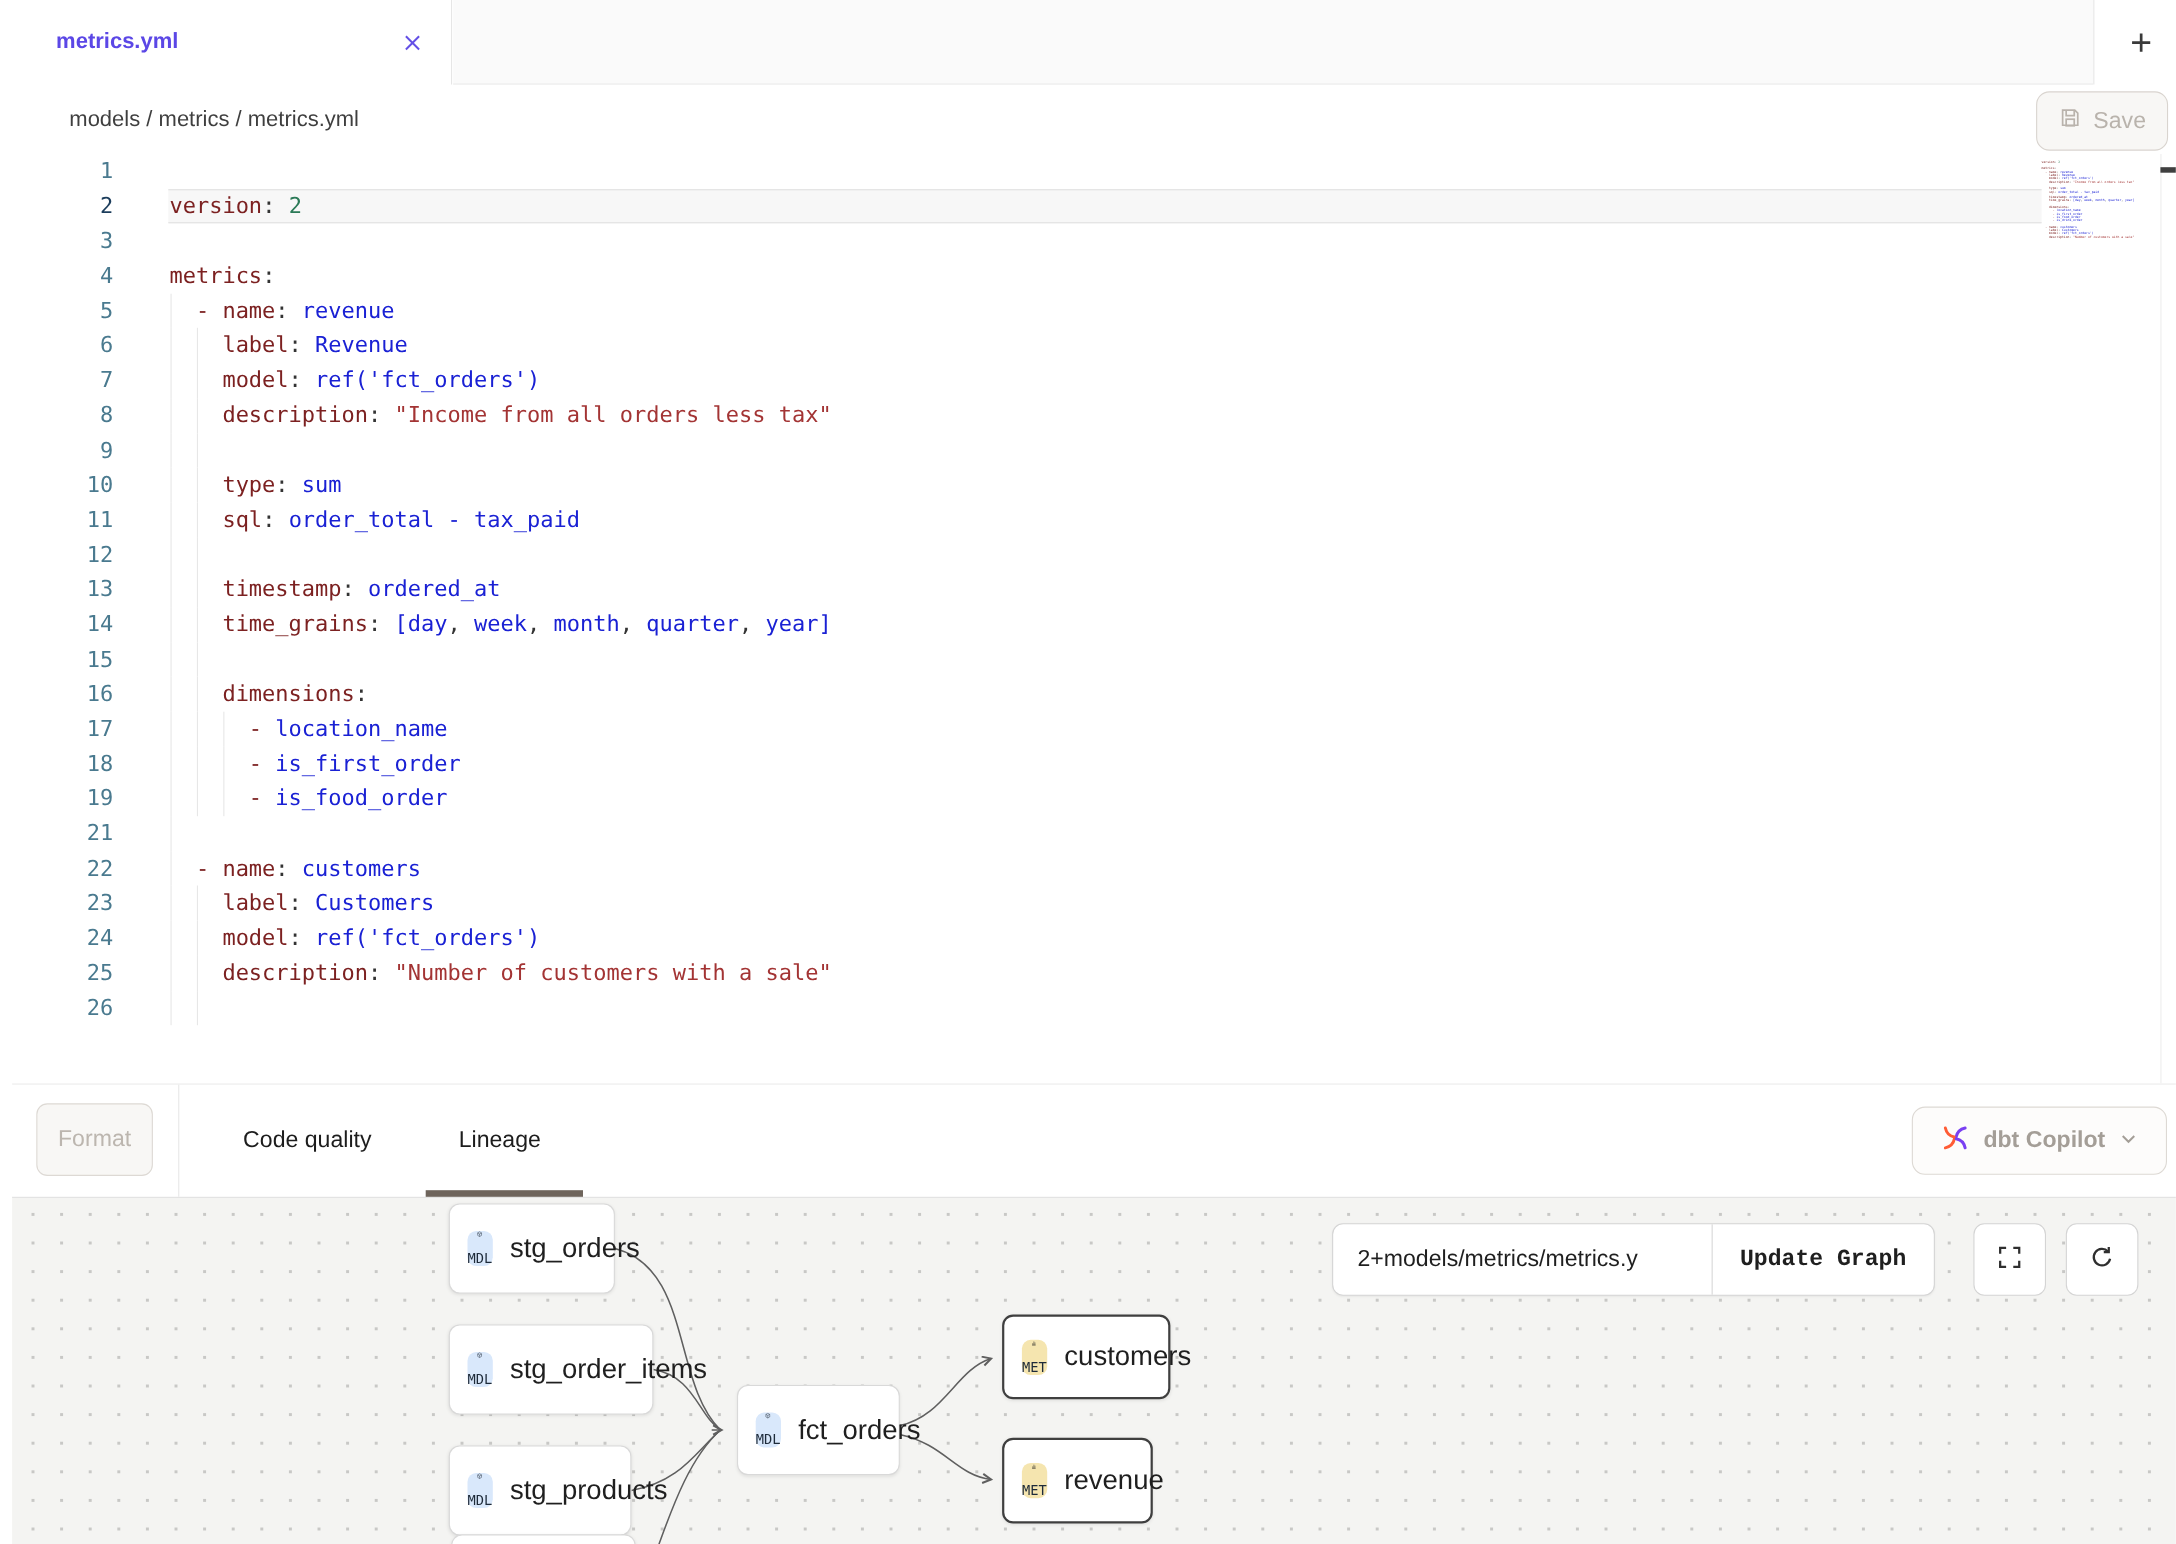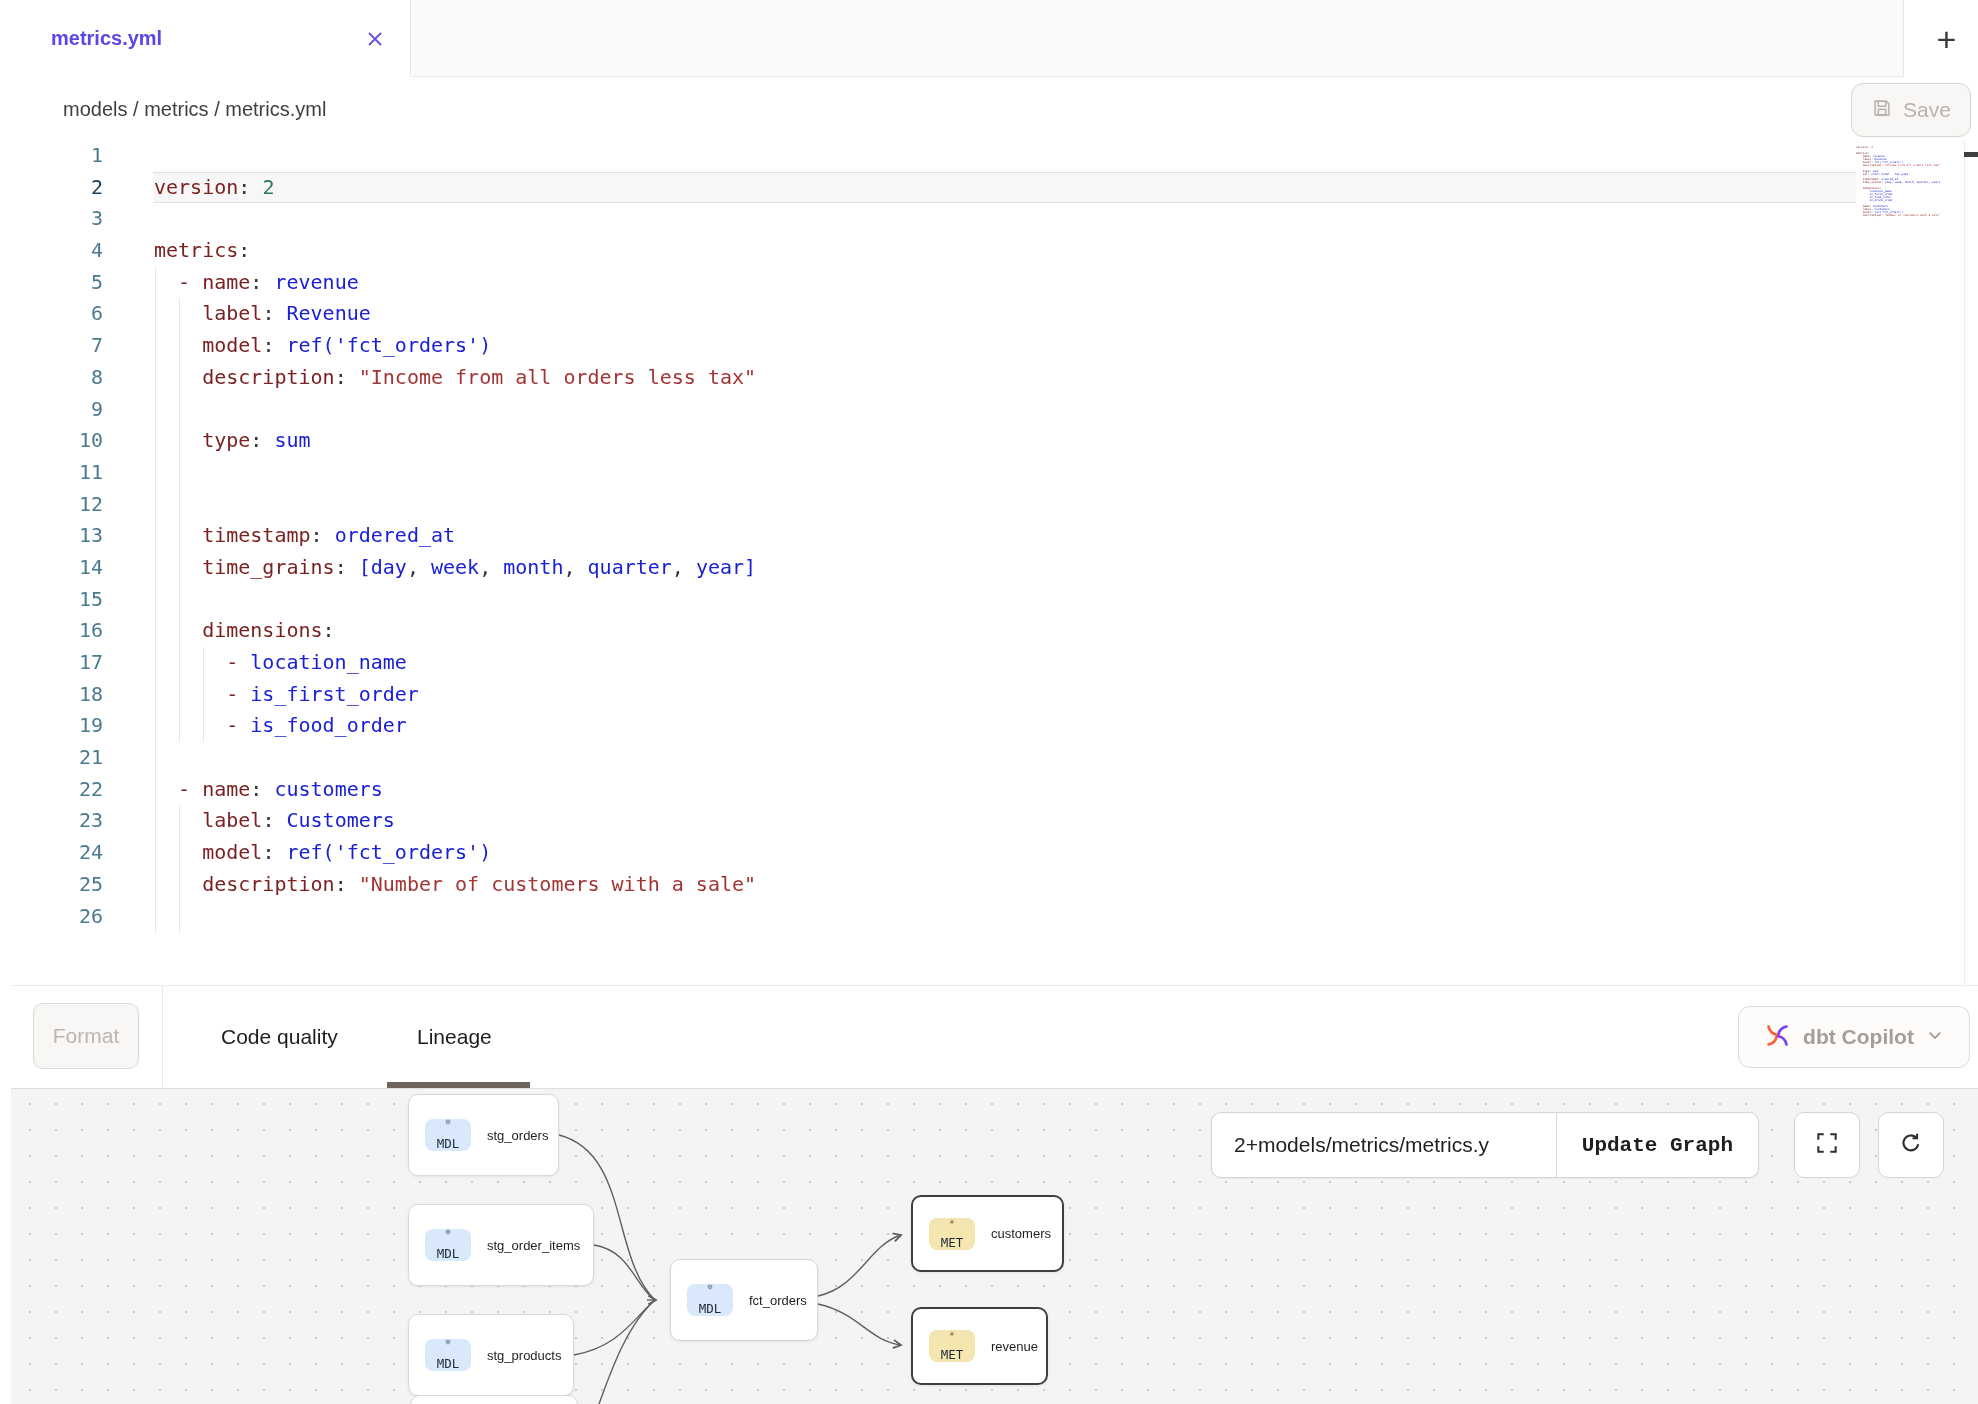--- a/index.html
+++ b/index.html
@@ -72,21 +72,21 @@
   .edges { position:absolute; left:0; top:0; pointer-events:none; }
   .gnode { position:absolute; background:#fff; border:1px solid #d9d9d9; border-radius:10px;
     box-shadow:0 1px 3px rgba(0,0,0,0.08); display:flex; align-items:center; padding-left:16px; gap:16px;
     cursor:pointer; }
   .gnode.selected { border:2px solid #3f3f3f; }
   .badge { width:46px; height:32px; border-radius:8px; display:flex; flex-direction:column;
     align-items:center; justify-content:center;gap:12px; }
   .badge.MDL { background:#d9e8fb; }
   .badge.MET { background:#f5e5af; }
   .badge-label { font-family:"DejaVu Sans Mono", monospace; font-size:12.5px; color:#1e2b3a; margin-top:-1px; }
-  .gnode-label { font-size:13px; color:#1f1f1f; }
+  .gnode-label { font-size:25px; color:#1f1f1f; }
   .gctrl-box { position:absolute; left:1200px; top:23px; width:548px; height:66px; background:#fff;
     border:1px solid #d4d4d4; border-radius:10px; box-shadow:0 1px 2px rgba(0,0,0,0.05);
     display:flex; }
   .gfilter { width:345px; height:100%; border:none; outline:none; background:transparent;
     font-family:"Liberation Sans", sans-serif; font-size:21px; color:#1f1f1f; padding:0 16px 0 22px; }
   .gupdate { width:203px; height:100%; border:none; border-left:1px solid #d8d8d8; background:transparent;
     font-family:Liberation Mono, monospace; font-size:21px; font-weight:600; color:#1f1f1f; cursor:pointer; }
   .gsq { position:absolute; top:23px; width:66px; height:66px; background:#fff;
     border:1px solid #d4d4d4; border-radius:10px; display:flex; align-items:center; justify-content:center;
     cursor:pointer; }
@@ -177,20 +177,21 @@
         <div class="code-line">
           <div class="guide" style="left: 144px;"></div>
           <div class="guide" style="left: 168px;"></div>
           <div class="ln">10</div>
           <div class="ltext"><span class="tk-key">    type</span><span class="tk-pn">: </span><span class="tk-val">sum</span></div>
         </div>
         <div class="code-line">
           <div class="guide" style="left: 144px;"></div>
           <div class="guide" style="left: 168px;"></div>
           <div class="ln">11</div>
+          <div class="ltext"><span class="tk-key">    sql</span><span class="tk-pn">: </span><span class="tk-val">order_total - tax_paid</span></div>
         </div>
         <div class="code-line">
           <div class="guide" style="left: 144px;"></div>
           <div class="guide" style="left: 168px;"></div>
           <div class="ln">12</div>
           <div class="ltext"></div>
         </div>
         <div class="code-line">
           <div class="guide" style="left: 144px;"></div>
           <div class="guide" style="left: 168px;"></div>

